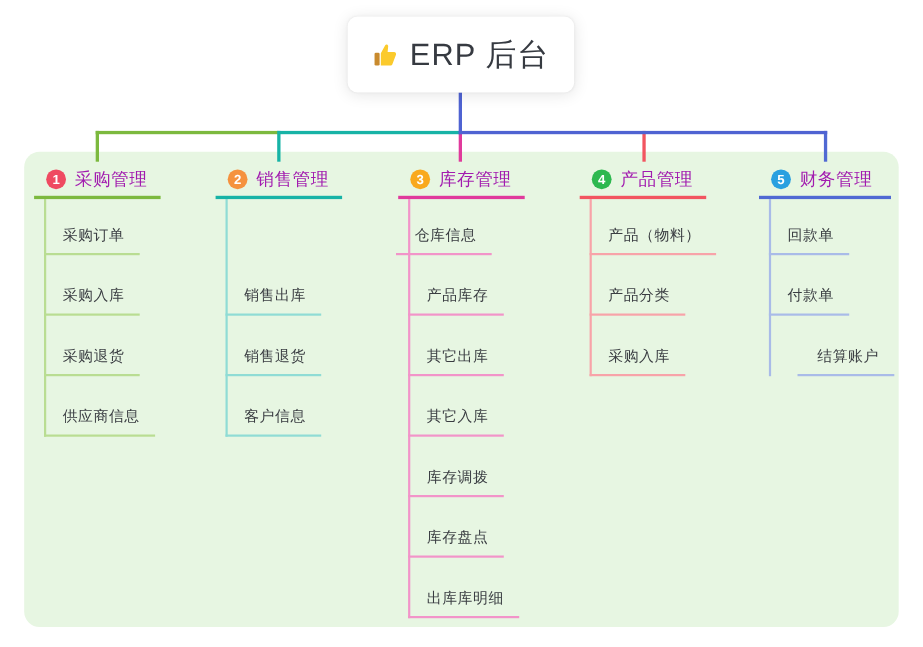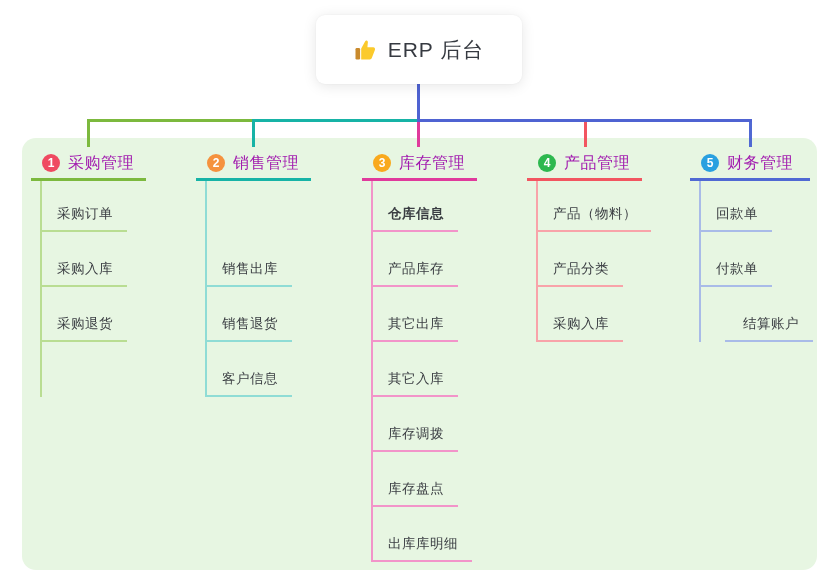--- a/index.html
+++ b/index.html
@@ -6,21 +6,21 @@
   html,body { width:839px; height:588px; background:#ffffff; overflow:hidden;
               font-family:"Liberation Sans","DejaVu Sans",sans-serif; }
   #stage { position:relative; width:839px; height:588px; background:#ffffff; }
 
   
   .root-node {
     position:absolute; left:316px; top:15px; width:206px; height:69px;
     background:#ffffff; border-radius:9px;
     box-shadow:0 2px 14px rgba(0,0,0,0.10), 0 0 2px rgba(0,0,0,0.05);
     display:flex; align-items:center; justify-content:center; gap:10px;
-    font-size:21px; color:#363a41; font-weight:500; letter-spacing:1px;
+    font-size:28px; color:#363a41; font-weight:500; letter-spacing:1px;
     z-index:5;
   }
   .root-node svg { display:block; }
 
   
   .branches-panel {
     position:absolute; left:22px; top:138px; width:795px; height:432px;
     background:#e7f6e2; border-radius:14px; z-index:0;
   }
 
@@ -69,34 +69,35 @@
     <div class="line" style="left: 584px; top: 119px; width: 3px; height: 28px; background: rgb(242, 85, 96);"></div>
     <div class="line" style="left: 749px; top: 119px; width: 3px; height: 28px; background: rgb(80, 105, 211);"></div>
     <div class="branch-header" style="left: 31px; top: 148px; width: 115px; border-bottom: 3px solid rgb(124, 185, 62);">
       <span class="branch-badge" style="background: rgb(239, 74, 97);">1</span>
       <span class="branch-label">采购管理</span>
     </div>
     <div class="spine" style="left: 40px; top: 181px; height: 216px; background: rgb(185, 221, 146);"></div>
     <div class="child-node" style="left: 40px; top: 198px; border-bottom: 2px solid rgb(185, 221, 146);">采购订单</div>
     <div class="child-node" style="left: 40px; top: 253px; border-bottom: 2px solid rgb(185, 221, 146);">采购入库</div>
     <div class="child-node" style="left: 40px; top: 308px; border-bottom: 2px solid rgb(185, 221, 146);">采购退货</div>
+    <div class="child-node" style="left: 40px; top: 363px; border-bottom: 2px solid rgb(185, 221, 146);">供应商信息</div>
     <div class="branch-header" style="left: 196px; top: 148px; width: 115px; border-bottom: 3px solid rgb(23, 179, 166);">
       <span class="branch-badge" style="background: rgb(245, 146, 62);">2</span>
       <span class="branch-label">销售管理</span>
     </div>
     <div class="spine" style="left: 205px; top: 181px; height: 216px; background: rgb(143, 220, 213);"></div>
     <div class="child-node" style="left: 205px; top: 253px; border-bottom: 2px solid rgb(143, 220, 213);">销售出库</div>
     <div class="child-node" style="left: 205px; top: 363px; border-bottom: 2px solid rgb(143, 220, 213);">客户信息</div>
     <div class="child-node" style="left: 205px; top: 308px; border-bottom: 2px solid rgb(143, 220, 213);">销售退货</div>
     <div class="branch-header" style="left: 362px; top: 148px; width: 115px; border-bottom: 3px solid rgb(224, 58, 156);">
       <span class="branch-badge" style="background: rgb(249, 169, 29);">3</span>
       <span class="branch-label">库存管理</span>
     </div>
     <div class="spine" style="left: 371px; top: 181px; height: 381px; background: rgb(242, 148, 201);"></div>
-    <div class="child-node" style="left: 371px; top: 198px; border-bottom: 2px solid rgb(242, 148, 201); font-weight: bold;">仓库信息</div>
+    <div class="child-node" style="left: 360px; top: 198px; border-bottom: 2px solid rgb(242, 148, 201);">仓库信息</div>
     <div class="child-node" style="left: 371px; top: 253px; border-bottom: 2px solid rgb(242, 148, 201);">产品库存</div>
     <div class="child-node" style="left: 371px; top: 308px; border-bottom: 2px solid rgb(242, 148, 201);">其它出库</div>
     <div class="child-node" style="left: 371px; top: 363px; border-bottom: 2px solid rgb(242, 148, 201);">其它入库</div>
     <div class="child-node" style="left: 371px; top: 418px; border-bottom: 2px solid rgb(242, 148, 201); text-align: center;">库存调拨</div>
     <div class="child-node" style="left: 371px; top: 473px; border-bottom: 2px solid rgb(242, 148, 201);">库存盘点</div>
     <div class="child-node" style="left: 371px; top: 528px; border-bottom: 2px solid rgb(242, 148, 201);">出库库明细</div>
     <div class="branch-header" style="left: 527px; top: 148px; width: 115px; border-bottom: 3px solid rgb(242, 85, 96);">
       <span class="branch-badge" style="background: rgb(45, 184, 79);">4</span>
       <span class="branch-label">产品管理</span>
     </div>

